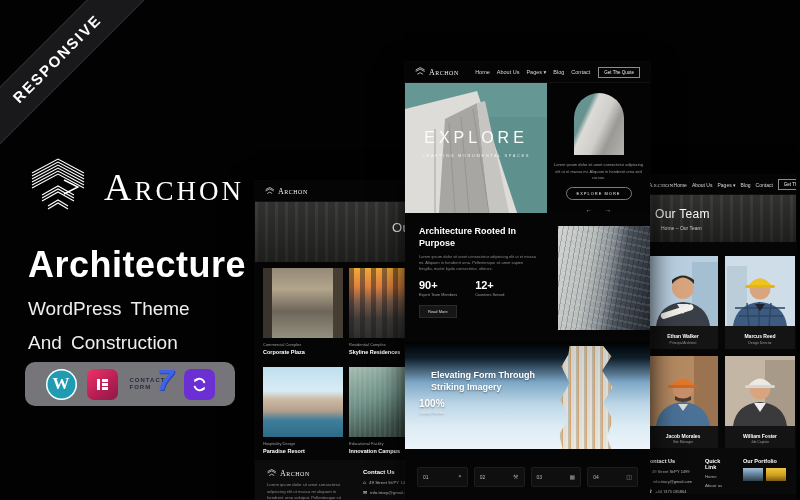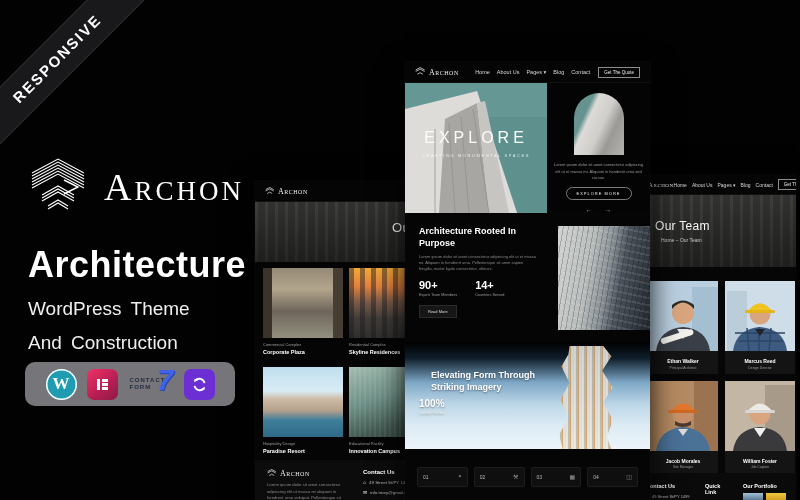--- a/index.html
+++ b/index.html
@@ -276,21 +276,21 @@
     </div>
     <div class="m-links" style="gap:5px;font-size:5px">
       <span>Home</span>
       <span>About Us</span>
       <span>Pages ▾</span>
       <span>Blog</span>
       <span>Contact</span>
     </div>
     <span class="m-cta" style="margin-left:5px">Get The Quote</span>
   </div>
-  <div class="m-banner" style="height:72px;padding-left:25px">
+  <div class="m-banner" style="height:47px;padding-left:25px">
     <span class="bn-title" style="font-size:12px">Our Team</span>
     <span class="bn-crumb" style="padding-left:6px">Home  –  Our Team</span>
   </div>
   <div class="team-grid">
     <div class="t-card">
       <svg width="70" height="70" viewBox="0 0 70 70">
         <rect width="70" height="70" fill="#b9cfe0"></rect>
           <rect x="44" y="6" width="26" height="64" fill="#a4bed2"></rect>
         <path d="M8 70 Q11 48 35 46 Q59 48 62 70 Z" fill="#3a3f47"></path>
         <path d="M29 48 L35 58 L41 48 Z" fill="#e9e9e9"></path>
@@ -430,21 +430,21 @@
   <div class="about">
     <div class="about-l">
       <div class="about-h">Architecture Rooted In Purpose</div>
       <div class="about-p">Lorem ipsum dolor sit amet consectetur adipiscing elit ut et massa mi. Aliquam in hendrerit urna. Pellentesque sit amet sapien fringilla, mattis ligula consectetur, ultrices.</div>
       <div class="stats">
         <div>
           <div class="stat-v">90+</div>
           <div class="stat-l">Expert Team Members</div>
         </div>
         <div>
-          <div class="stat-v">14+</div>
+          <div class="stat-v">12+</div>
           <div class="stat-l">Countries Served</div>
         </div>
       </div>
       <span class="about-btn">Read More</span>
     </div>
     <div class="tower"></div>
   </div>
 
   <div class="showcase">
     <div class="wavy-tower"></div>

